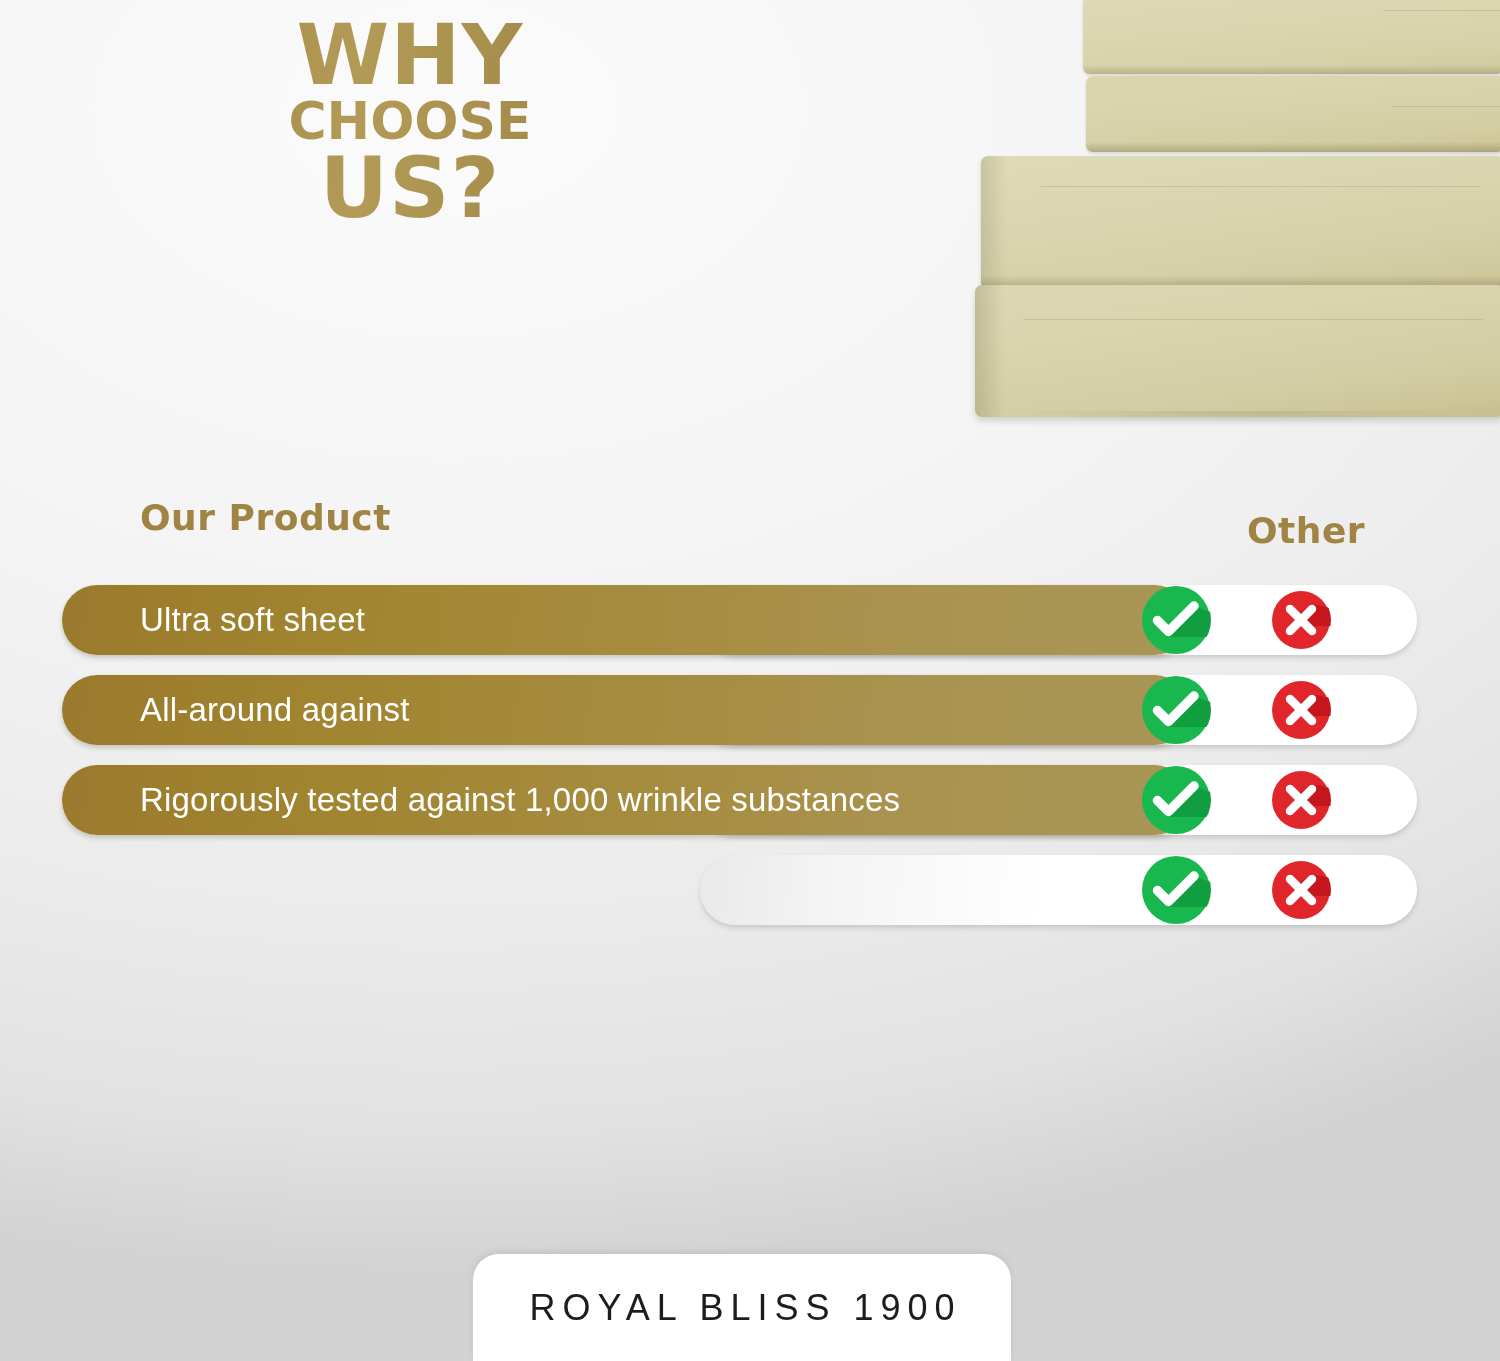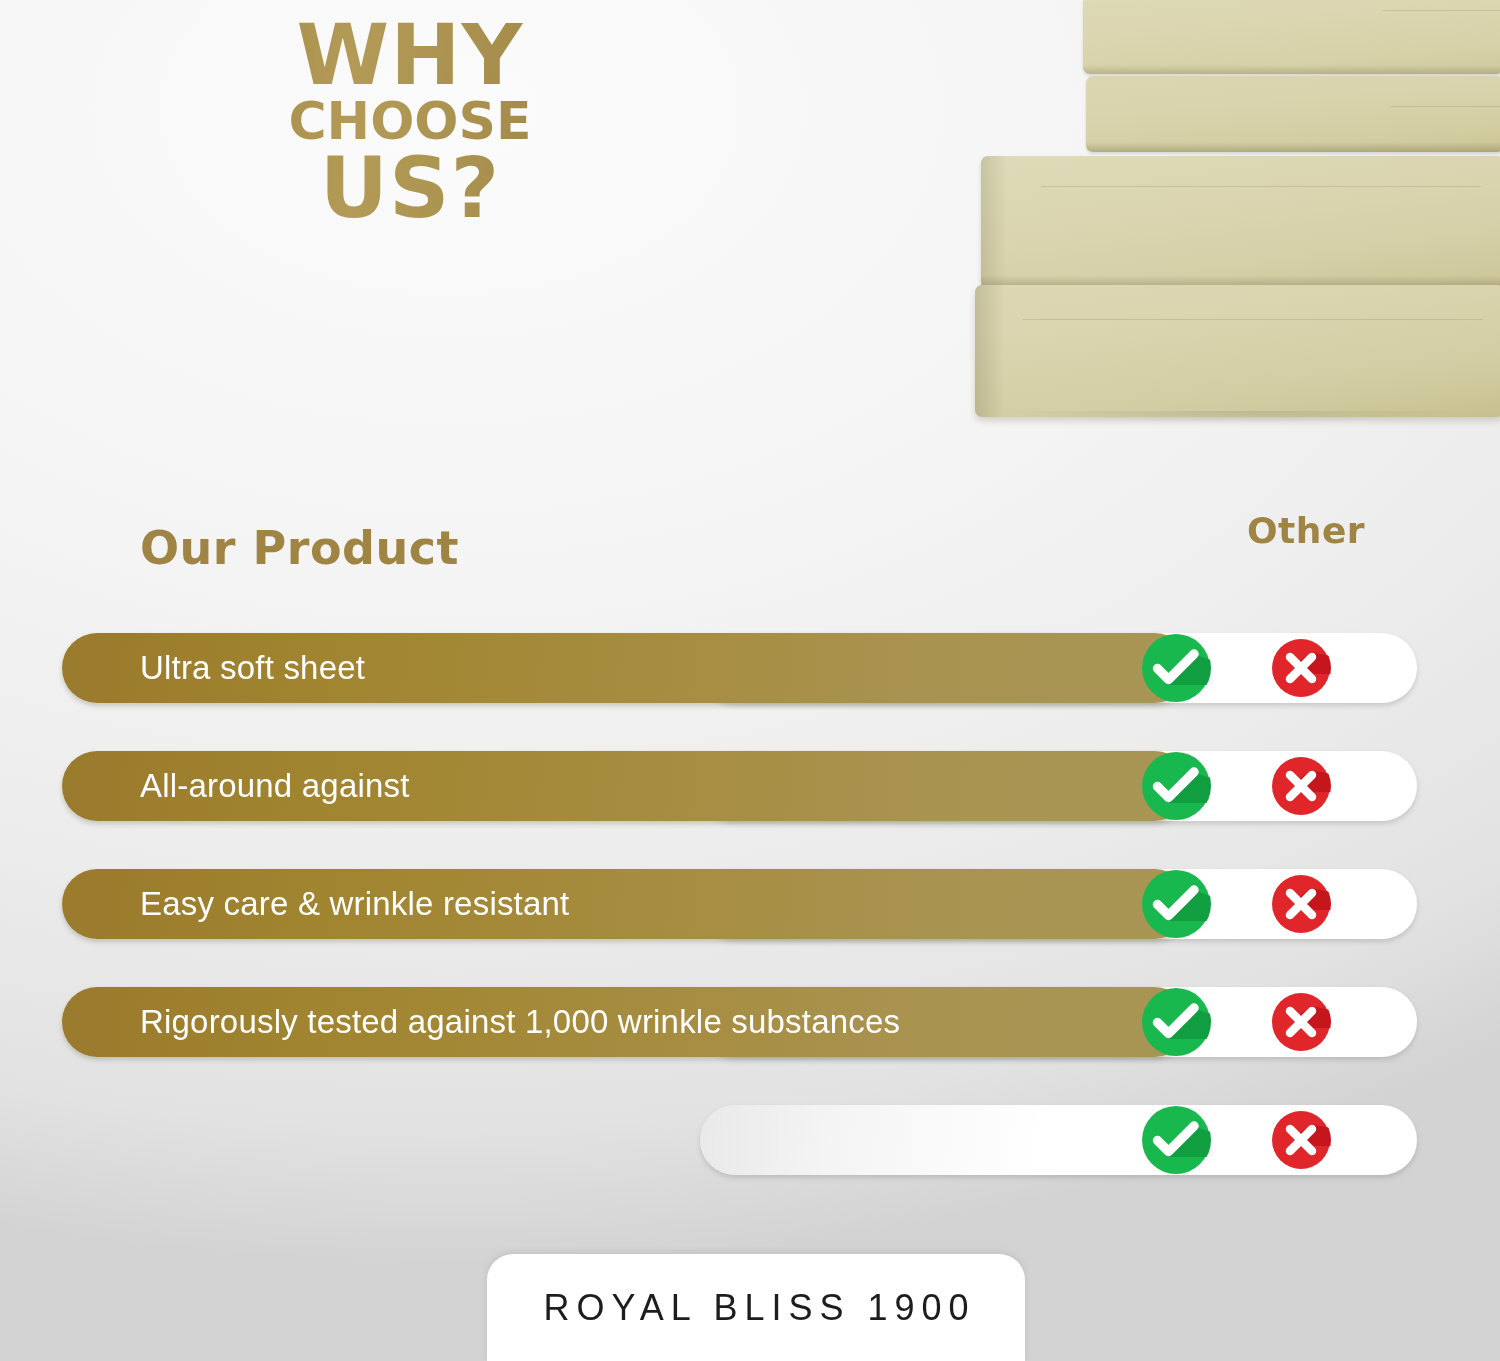--- a/index.html
+++ b/index.html
@@ -114,30 +114,29 @@
   }
 
   
   .col-head {
     position:absolute;
     color:#a08444;
     font-family:"DejaVu Sans", sans-serif;
     font-weight:700;
     letter-spacing:0.5px;
   }
-  .head-our { left:140px; top:497px; font-size:46px;margin-top:24px; }
+  .head-our { left:140px; top:497px; font-size:36px; }
   .head-other { left:1247px; top:510px; font-size:36px;text-align:center; }
 
   
   .table { position:absolute; left:0; top:585px; width:1500px; }
   .row {
     position:relative;
     height:70px;
     margin-bottom:20px;
-    margin-top:48px;
   }
   .pill-white {
     position:absolute;
     left:700px;
     top:0;
     width:717px;
     height:70px;
     border-radius:35px;
     background: linear-gradient(95deg, #e9e9e9 0%, #f4f4f4 18%, #ffffff 48%, #ffffff 100%);
     box-shadow: 0 3px 5px rgba(120,120,120,0.28);
@@ -174,21 +173,21 @@
     overflow:hidden;
   }
   .badge svg { display:block; width:70px; height:70px; }
   .badge-check { left:1141px; }
   .badge-cross { left:1271px; width:60px; height:60px; top:5px; }
   .badge-cross svg { width:60px; height:60px; }
 
   
   .brand-card {
     position:absolute;
-    left:487px;
+    left:473px;
     top:1254px;
     width:538px;
     height:107px;
     background:#ffffff;
     border-radius:26px 26px 0 0;
     box-shadow: 0 -2px 6px rgba(120,120,120,0.18);
     display:flex;
     align-items:center;
     justify-content:center;
     text-align:right;
@@ -269,40 +268,20 @@
 <svg viewBox="0 0 60 60" xmlns="http://www.w3.org/2000/svg">
   <circle cx="30" cy="30" r="29" fill="#E1262B"></circle>
   <path d="M25 36 L60 36 L60 18 L40 14 L25 26 Z" fill="#C4161C"></path>
   <path d="M19 19 L41 41 M41 19 L19 41" fill="none" stroke="#ffffff" stroke-width="8.5" stroke-linecap="round"></path>
 </svg>
         </div>
       </div>
       <div class="row">
         <div class="pill-white"></div>
         <div class="pill-gold">
-          <div class="row-label">Easy care &amp; wrinkle resistant</div>
-        </div>
-        <div class="badge badge-check">
-<svg viewBox="0 0 70 70" xmlns="http://www.w3.org/2000/svg">
-  <circle cx="35" cy="35" r="34" fill="#19B84E"></circle>
-  <path d="M29 52 L70 52 L70 27 L48 20 L29 40 Z" fill="#109E41"></path>
-  <path d="M16.5 35.5 L27.5 46.5 L53 21" fill="none" stroke="#ffffff" stroke-width="9.5" stroke-linecap="round" stroke-linejoin="round"></path>
-</svg>
-        </div>
-        <div class="badge badge-cross">
-<svg viewBox="0 0 60 60" xmlns="http://www.w3.org/2000/svg">
-  <circle cx="30" cy="30" r="29" fill="#E1262B"></circle>
-  <path d="M25 36 L60 36 L60 18 L40 14 L25 26 Z" fill="#C4161C"></path>
-  <path d="M19 19 L41 41 M41 19 L19 41" fill="none" stroke="#ffffff" stroke-width="8.5" stroke-linecap="round"></path>
-</svg>
-        </div>
-      </div>
-      <div class="row">
-        <div class="pill-white"></div>
-        <div class="pill-gold">
           <div class="row-label">Rigorously tested against 1,000 wrinkle substances</div>
         </div>
         <div class="badge badge-check">
 <svg viewBox="0 0 70 70" xmlns="http://www.w3.org/2000/svg">
   <circle cx="35" cy="35" r="34" fill="#19B84E"></circle>
   <path d="M29 52 L70 52 L70 27 L48 20 L29 40 Z" fill="#109E41"></path>
   <path d="M16.5 35.5 L27.5 46.5 L53 21" fill="none" stroke="#ffffff" stroke-width="9.5" stroke-linecap="round" stroke-linejoin="round"></path>
 </svg>
         </div>
         <div class="badge badge-cross">

